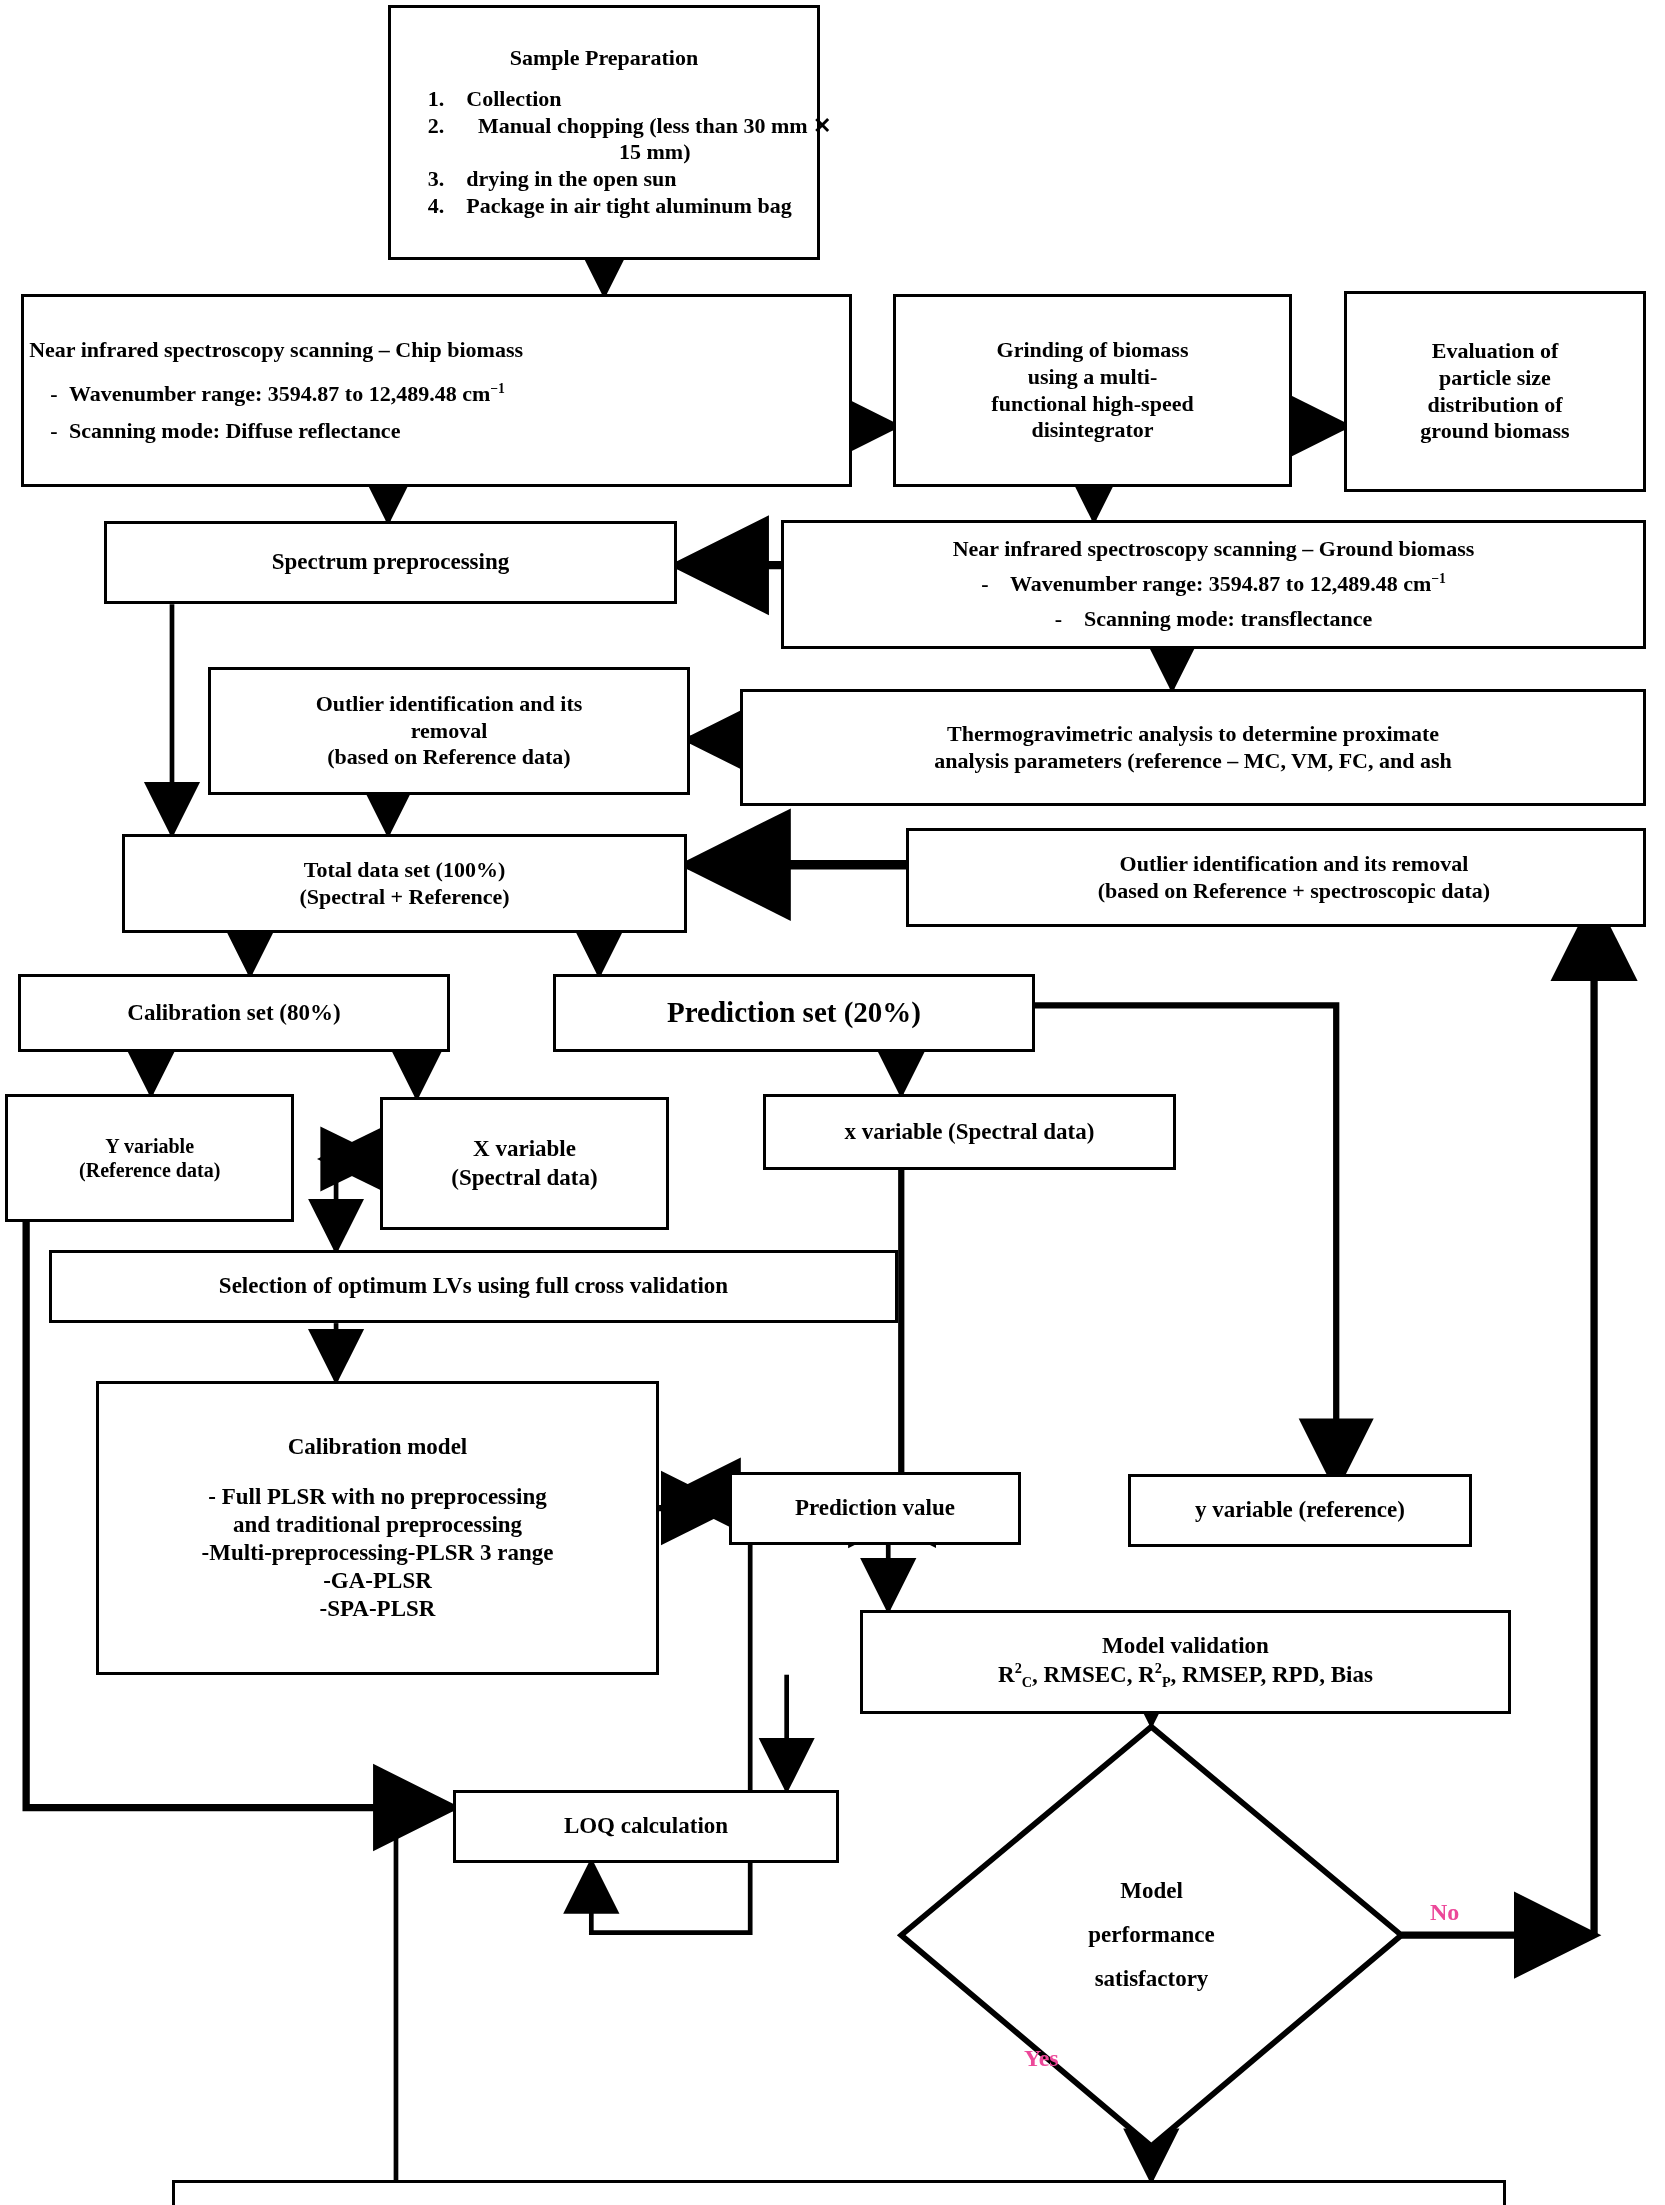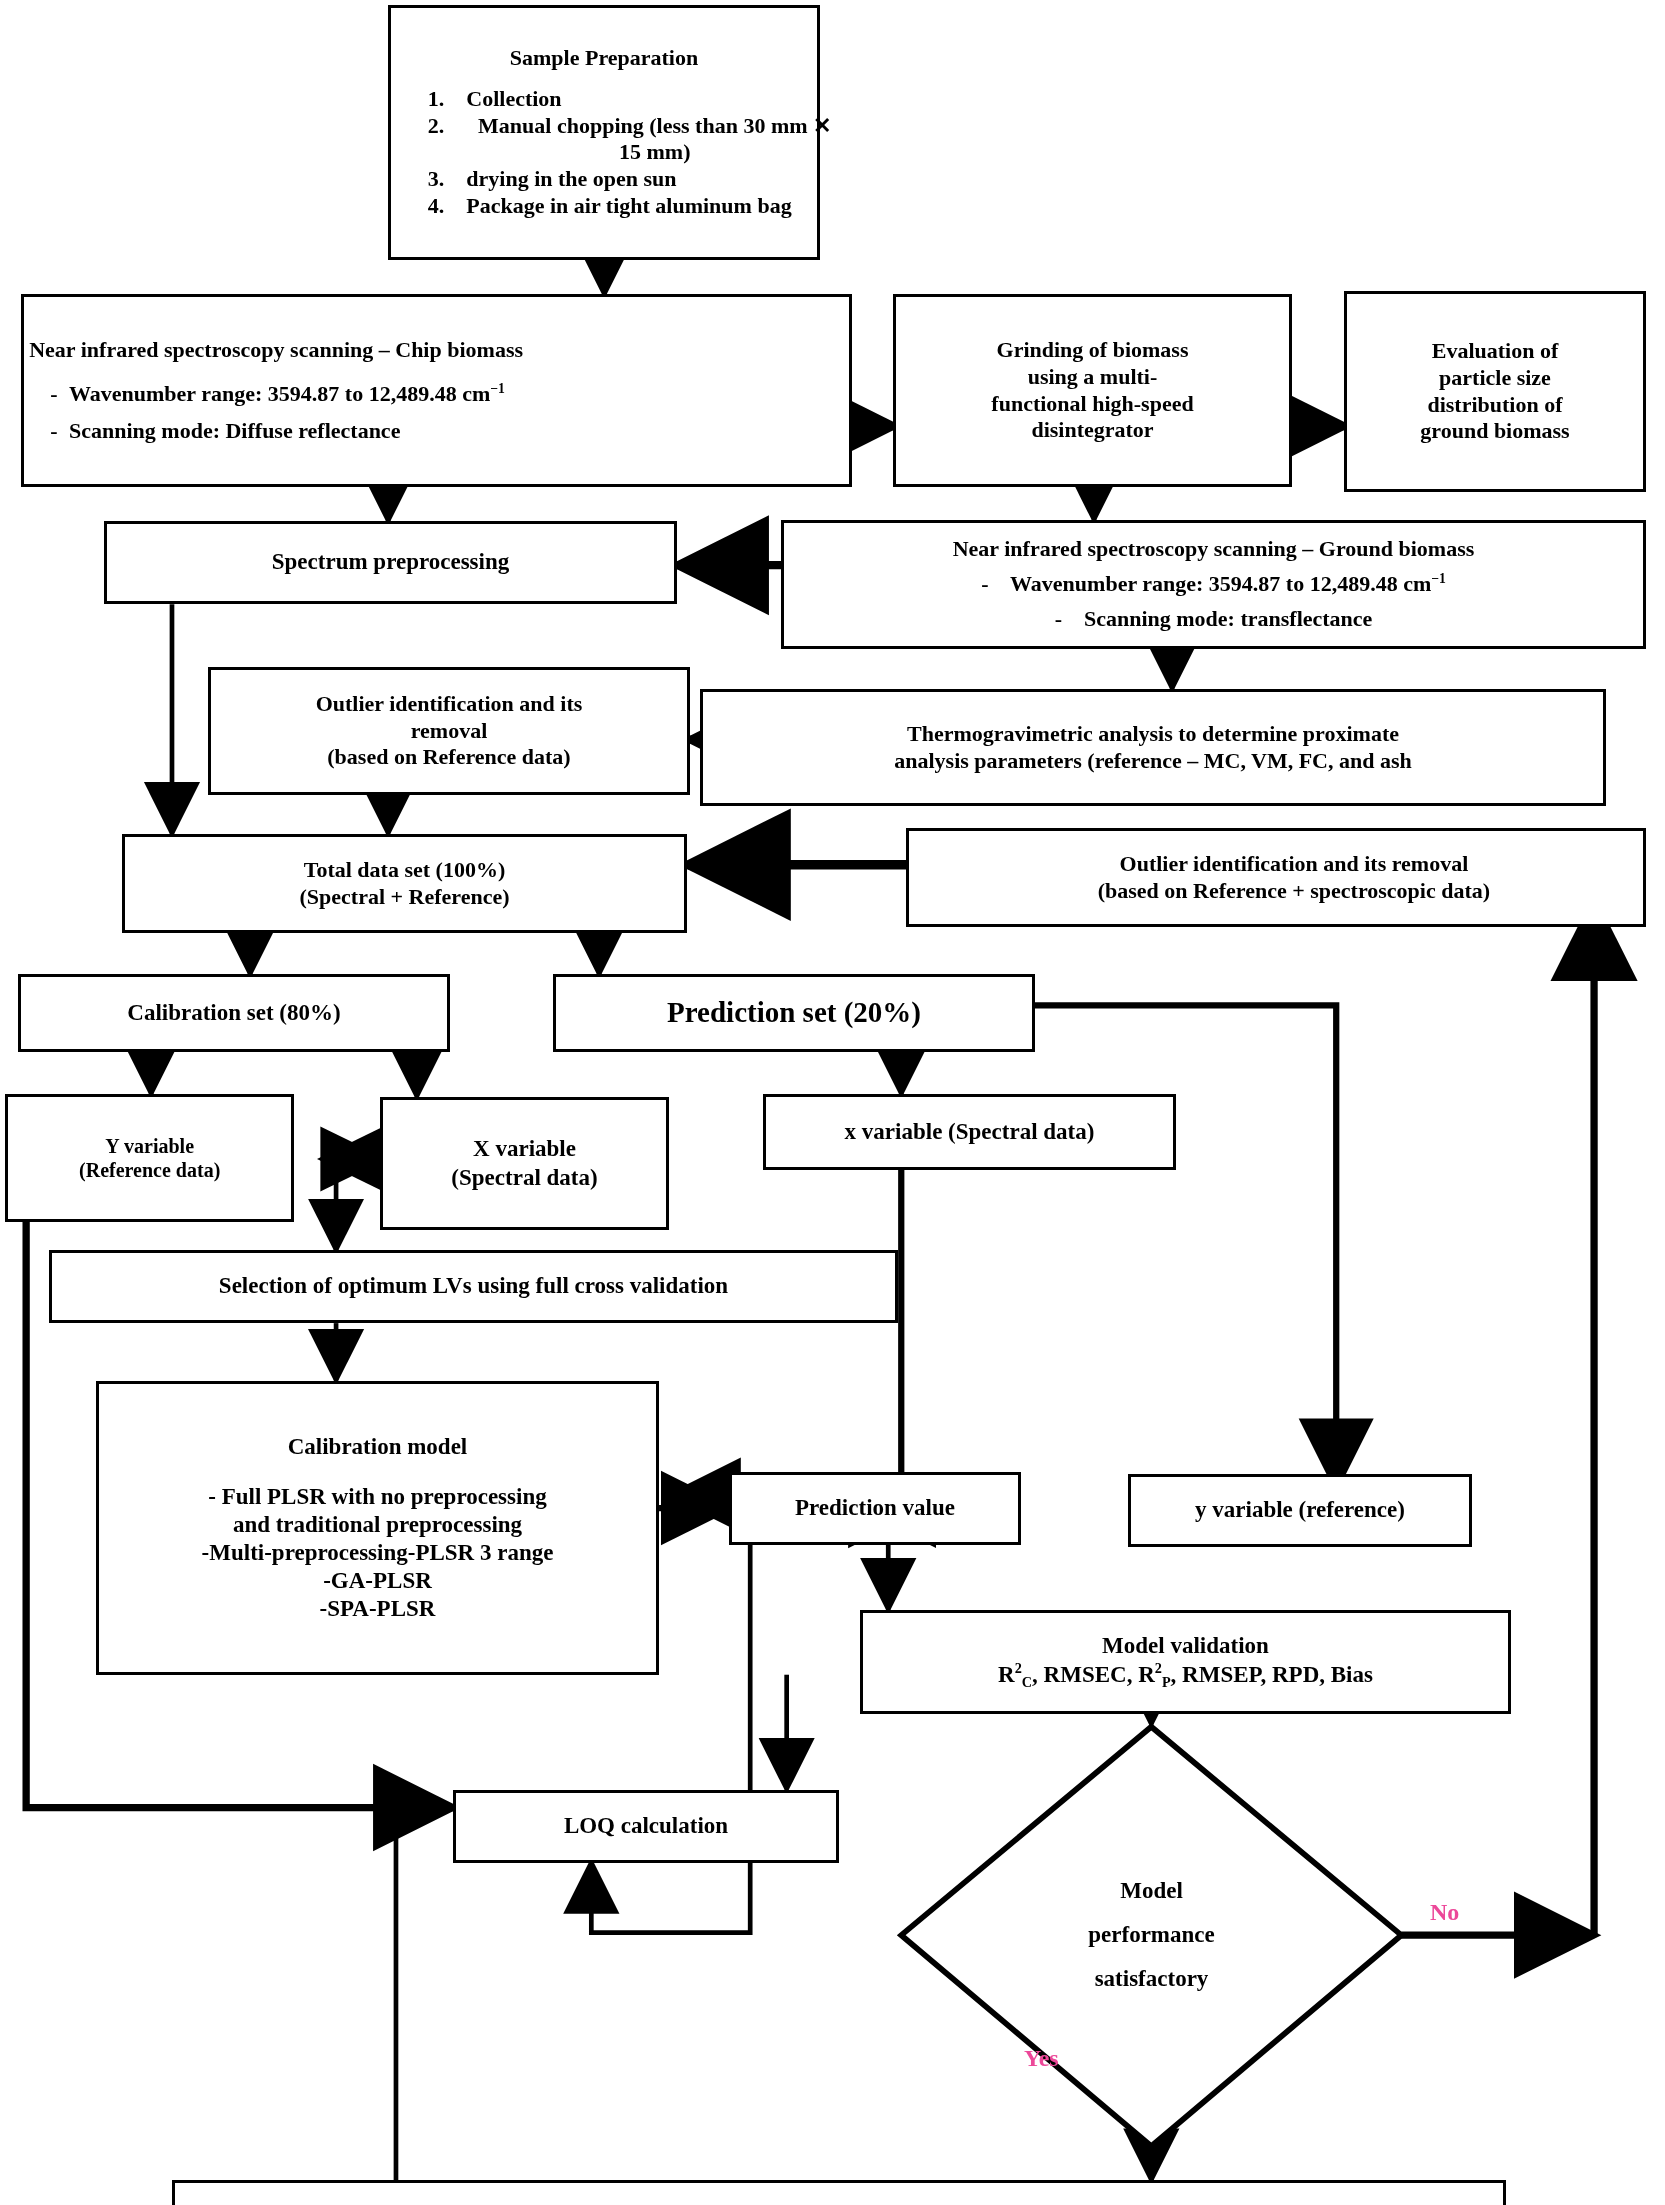--- a/index.html
+++ b/index.html
@@ -189,21 +189,21 @@
       <span>Scanning mode: transflectance</span>
     </span>
   </div>
 
   <div class="box" style="left:208px; top:667px; width:482px; height:128px; font-size:22px;">
     <span class="ln">Outlier identification and its</span>
     <span class="ln">removal</span>
     <span class="ln">(based on Reference data)</span>
   </div>
 
-  <div class="box" style="left:700px; top:689px; width:906px; height:117px; font-size:22px;">
+  <div class="box" style="left:740px; top:689px; width:906px; height:117px; font-size:22px;">
     <span class="ln">Thermogravimetric analysis to determine proximate</span>
     <span class="ln">analysis parameters (reference – MC, VM, FC, and ash</span>
   </div>
 
   <div class="box" style="left:122px; top:834px; width:565px; height:99px; font-size:22px;">
     <span class="ln">Total data set (100%)</span>
     <span class="ln">(Spectral + Reference)</span>
   </div>
 
   <div class="box" style="left:906px; top:828px; width:740px; height:99px; font-size:22px;padding-left:41px;">

